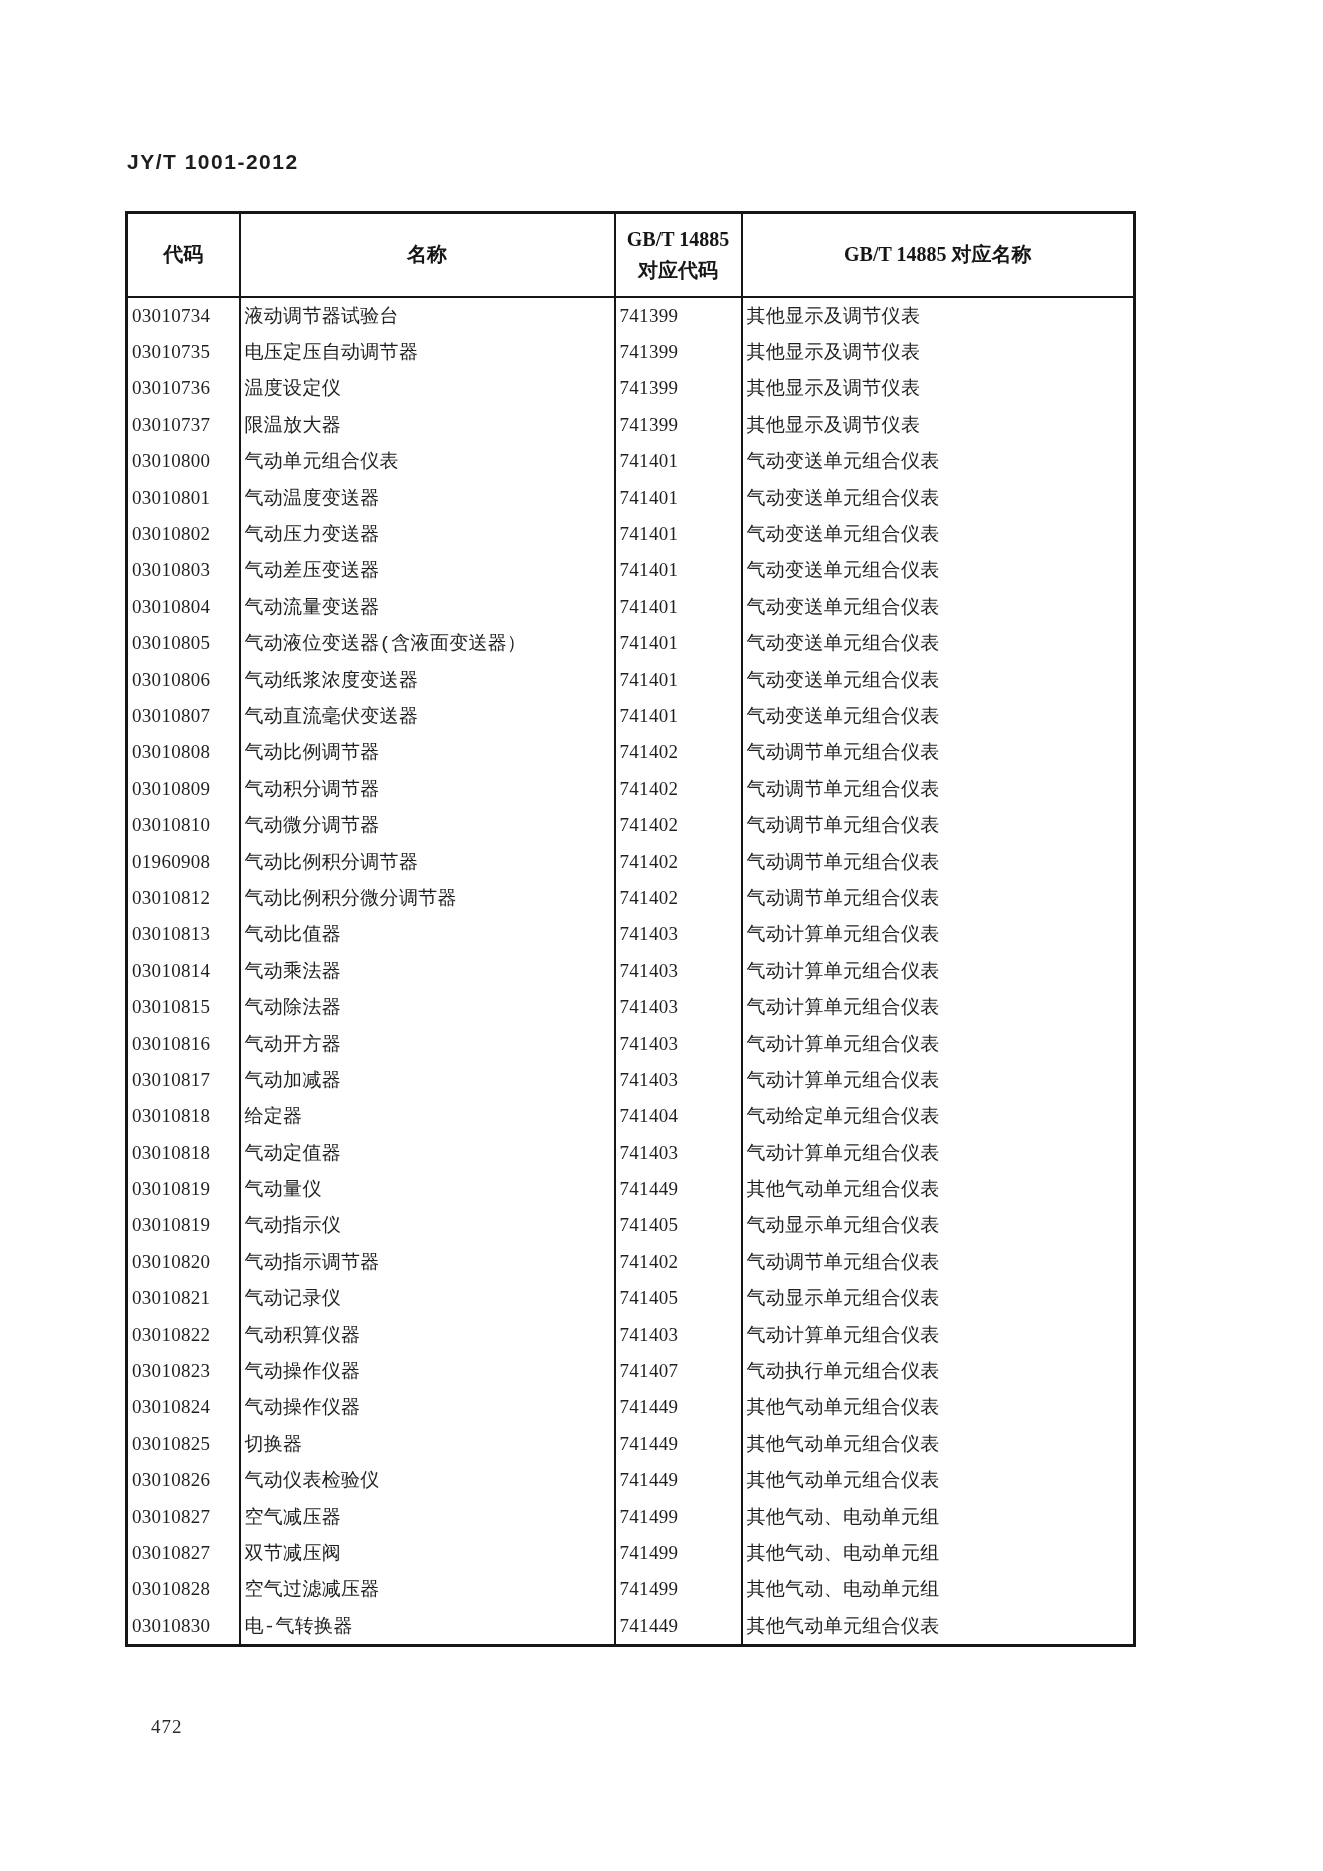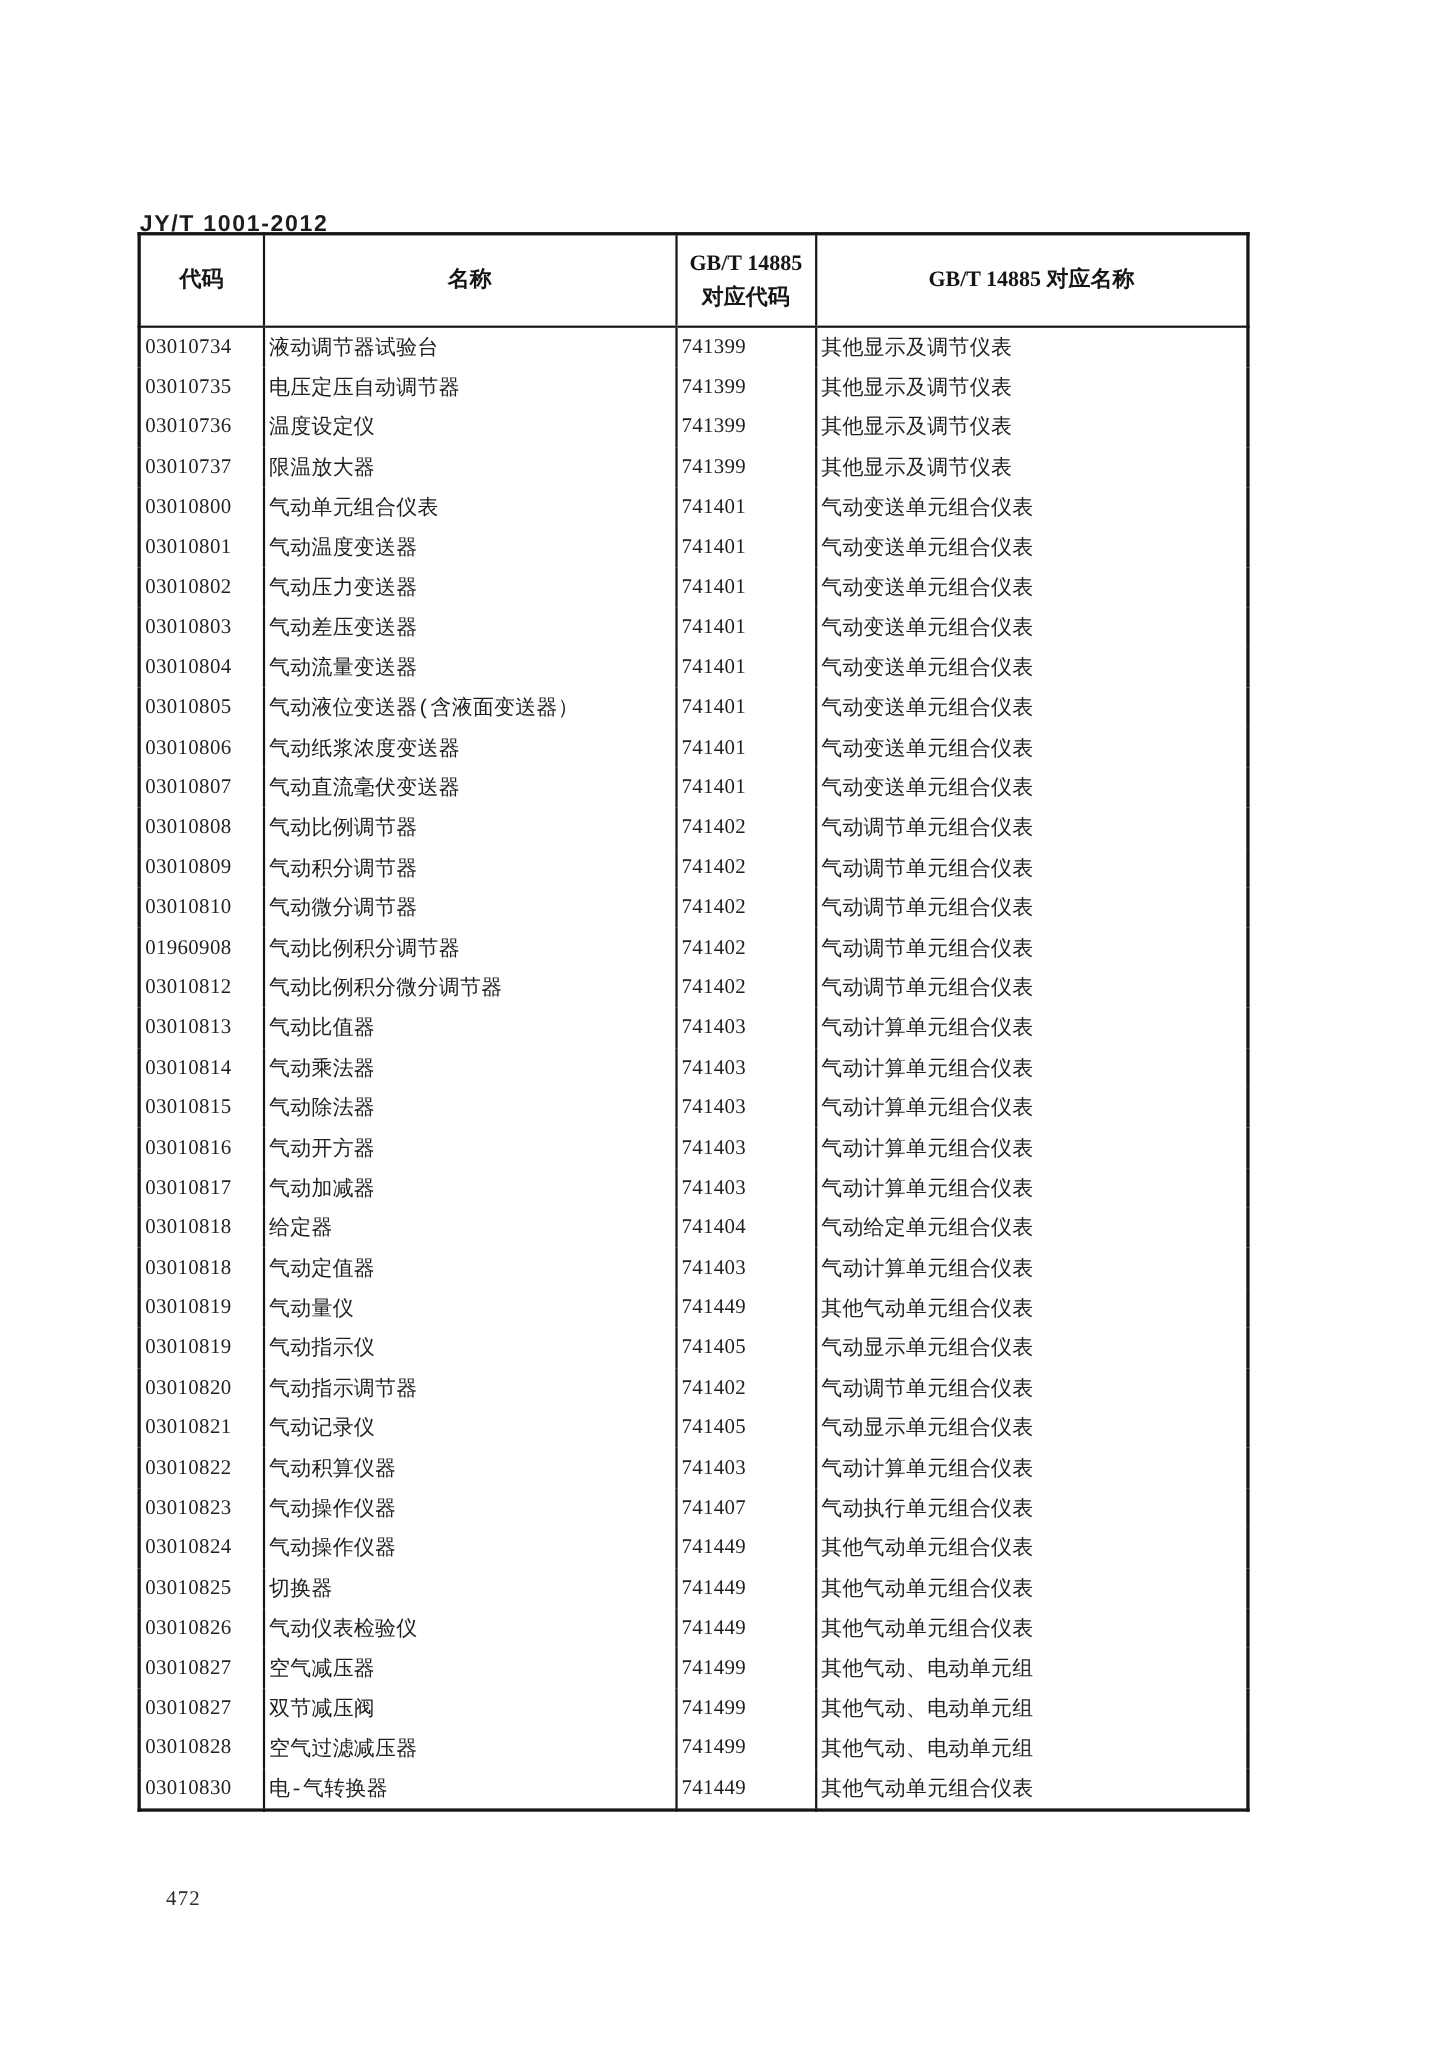--- a/index.html
+++ b/index.html
@@ -16,21 +16,20 @@
   }
   .doc-number {
     position: absolute;
     left: 127px; top: 150px;
     font-family: "Liberation Sans", sans-serif;
     font-size: 21px;
     font-weight: 600;
     letter-spacing: 1.5px;
     color: #1d1d1d;
     white-space: nowrap;
-    margin-top: 42px;
   }
   table.code-table {
     position: absolute;
     left: 125px; top: 211px;
     width: 1008px;
     border-collapse: collapse;
     table-layout: fixed;
     border: 3px solid #161616;
   }
   table.code-table thead tr { height: 84px; }

